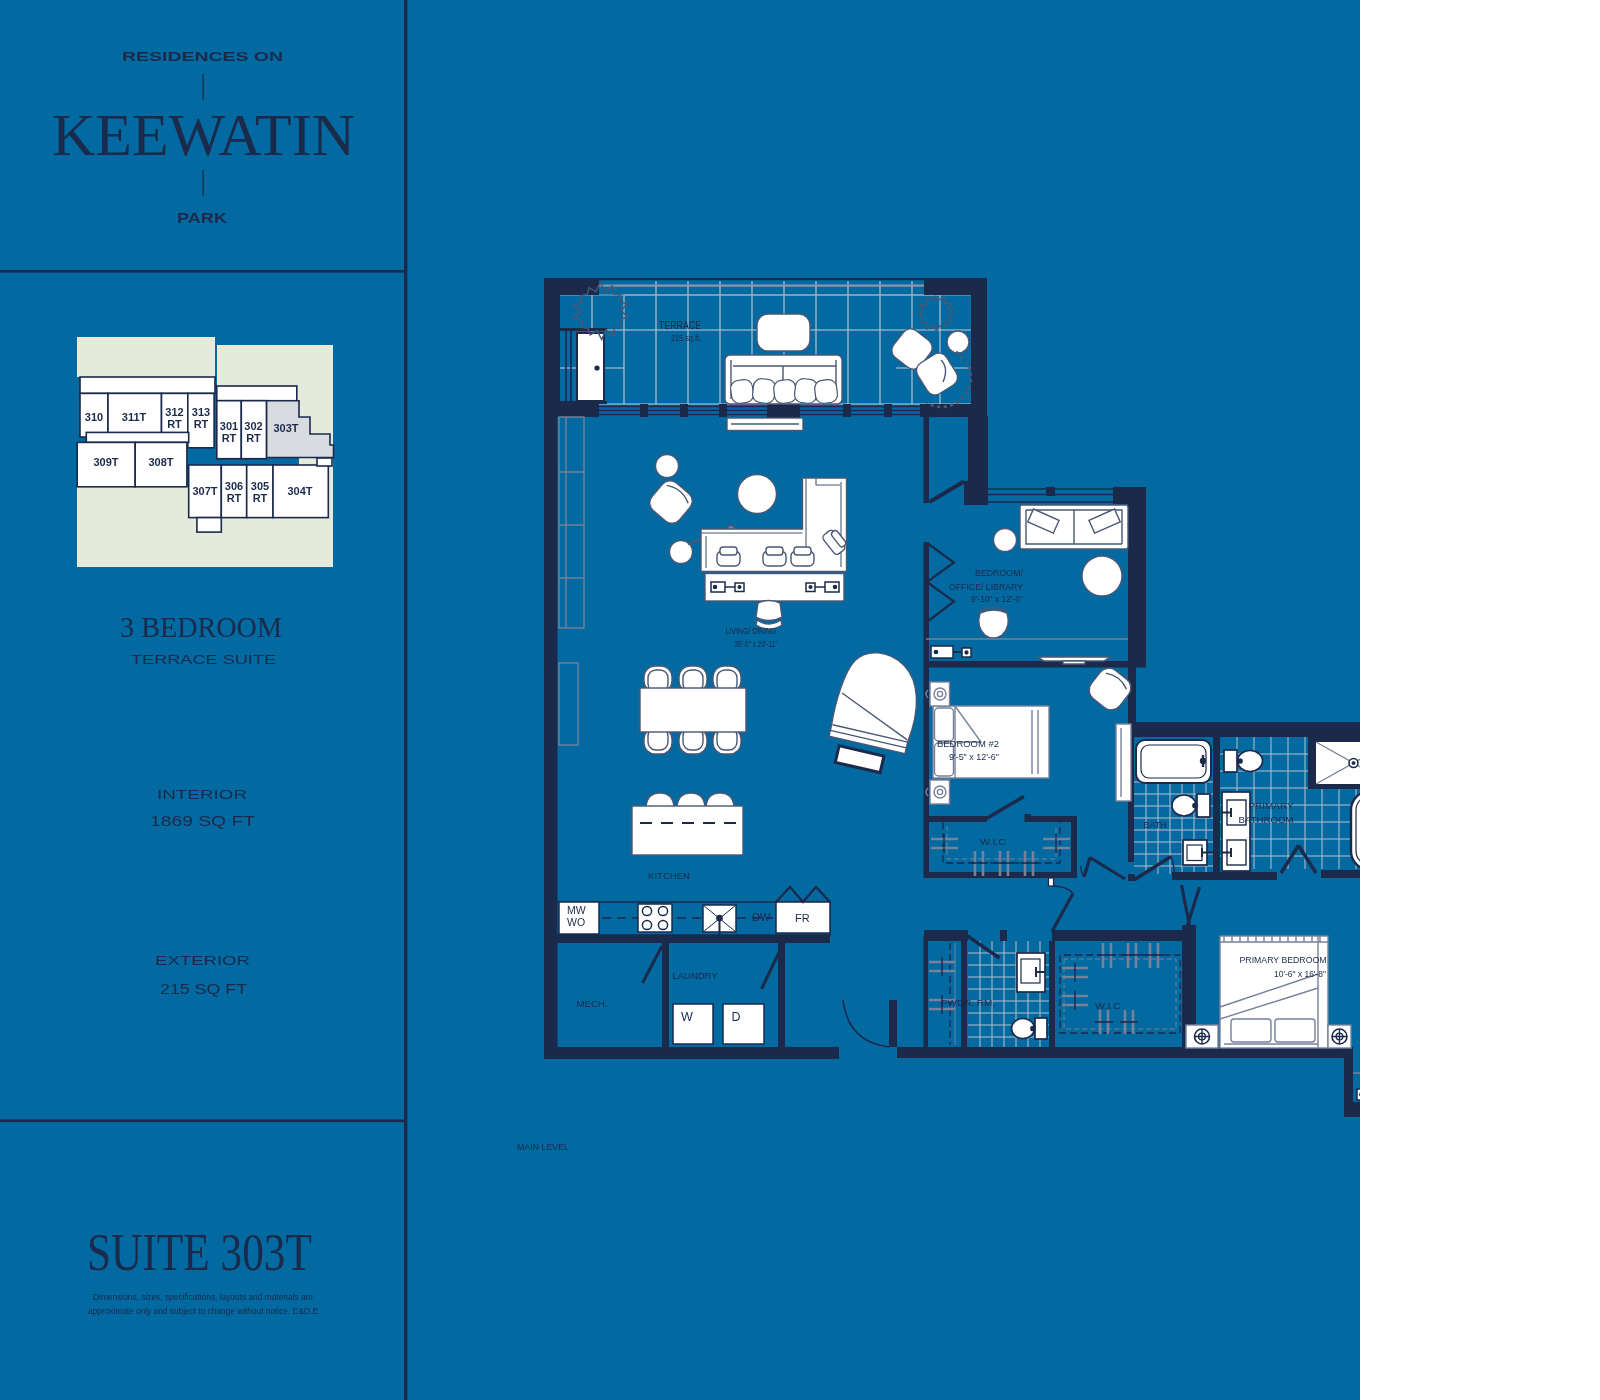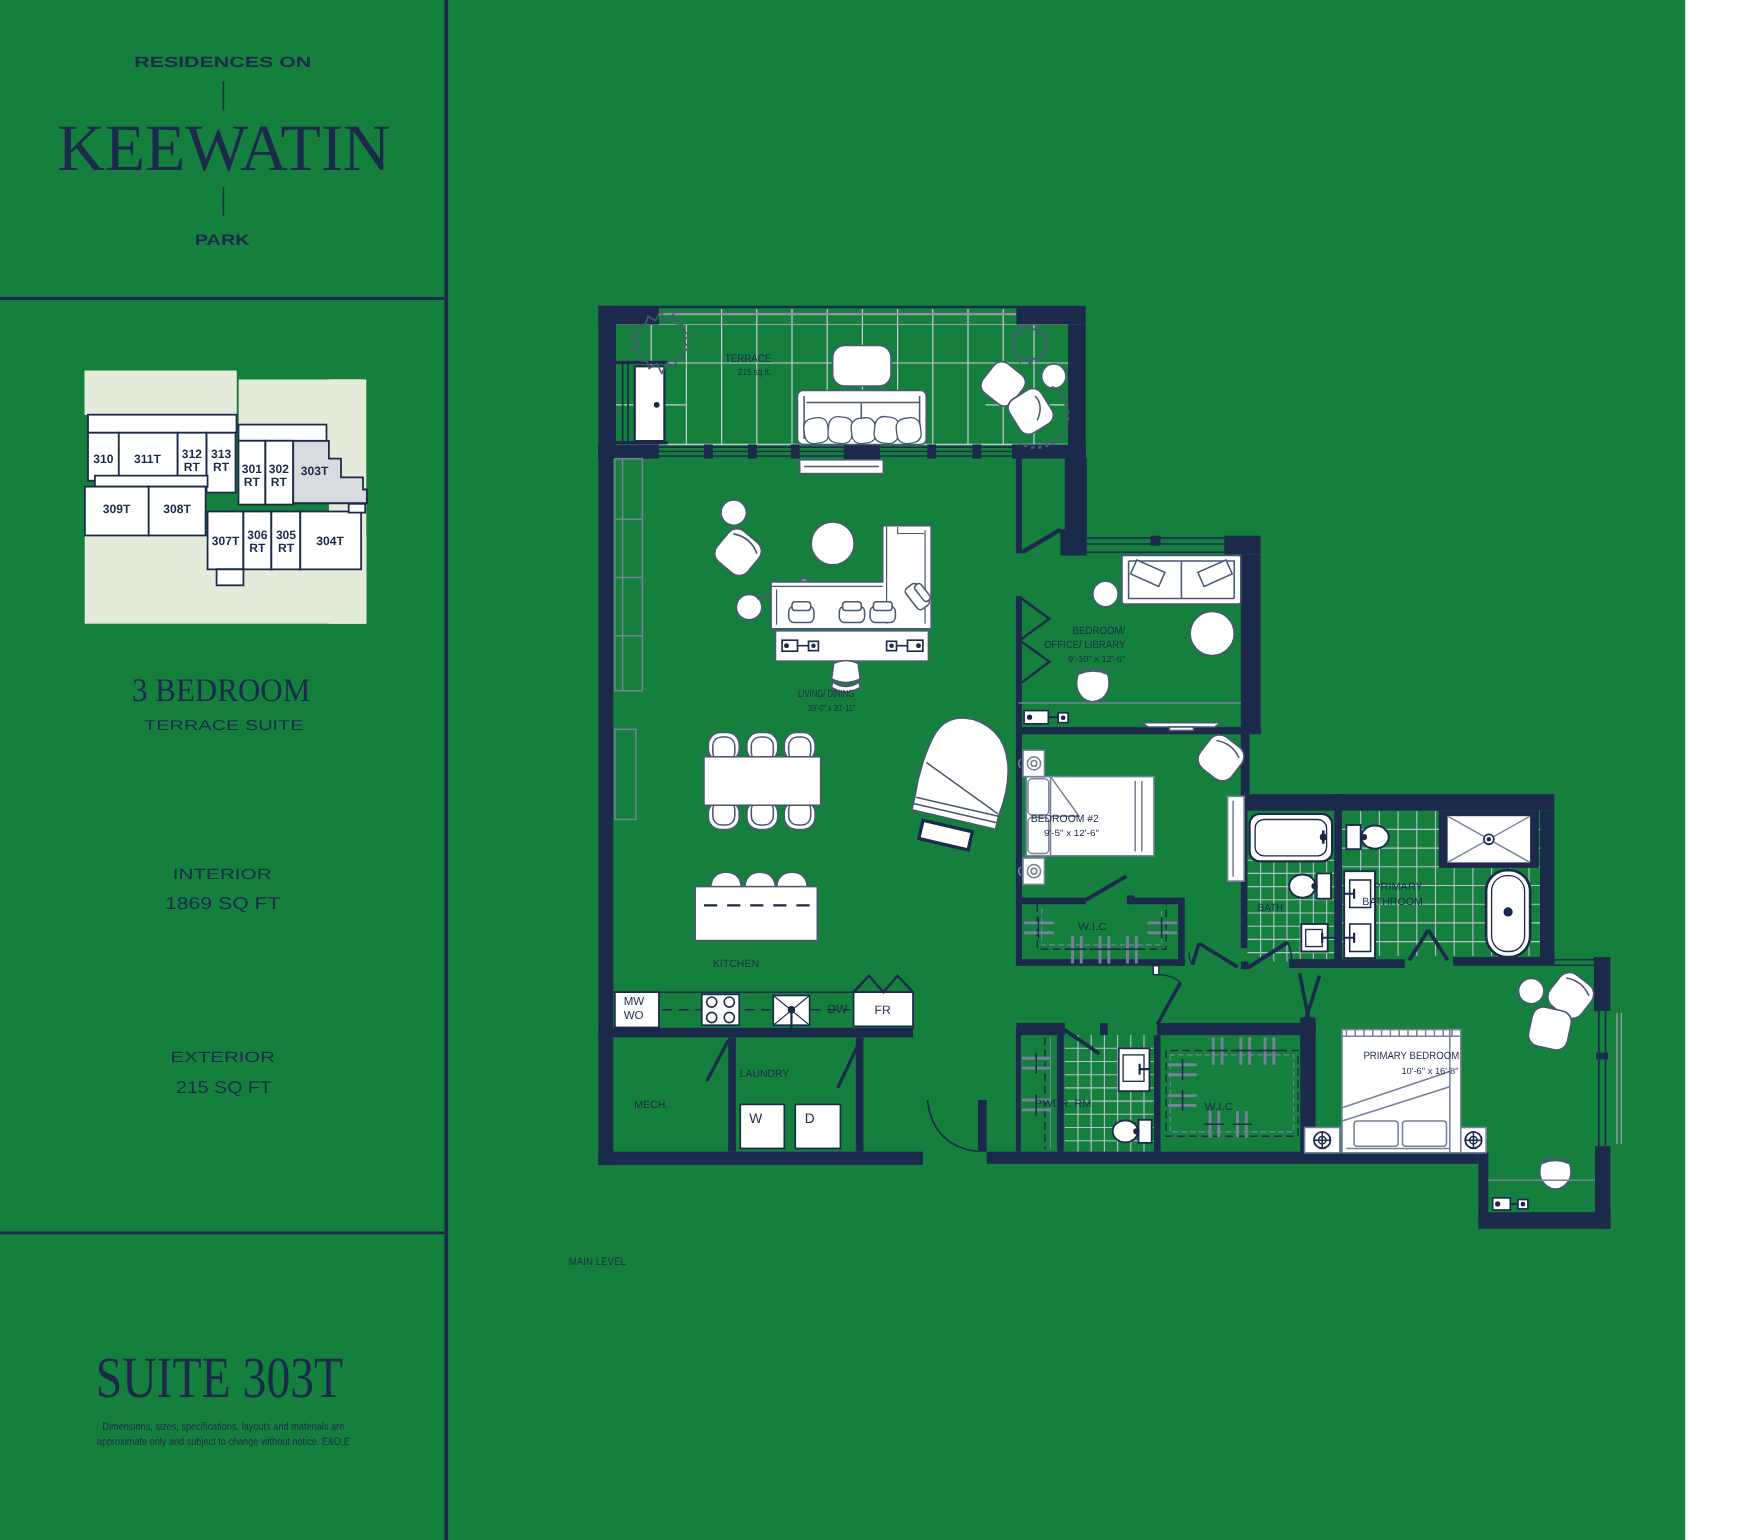--- a/index.html
+++ b/index.html
@@ -1,16 +1,16 @@
 <!DOCTYPE html>
 <html><head>
 <meta charset="utf-8">
 <style>
   html,body{margin:0;padding:0;background:#ffffff;}
-  #page{position:relative;width:1532px;height:1400px;background:#15803d;overflow:hidden;
+  #page{position:relative;width:1360px;height:1400px;background:#0369a1;overflow:hidden;
         font-family:"Liberation Sans",sans-serif;-webkit-font-smoothing:antialiased;}
   svg{position:absolute;top:0;left:0;}
   .nvy{fill:#1b2a4b;}
   text{fill:#1b2a4b;}
 </style>
 </head>
 <body>
 <div id="page">
 <svg width="1600" height="1400" viewBox="0 0 1600 1400">
 

